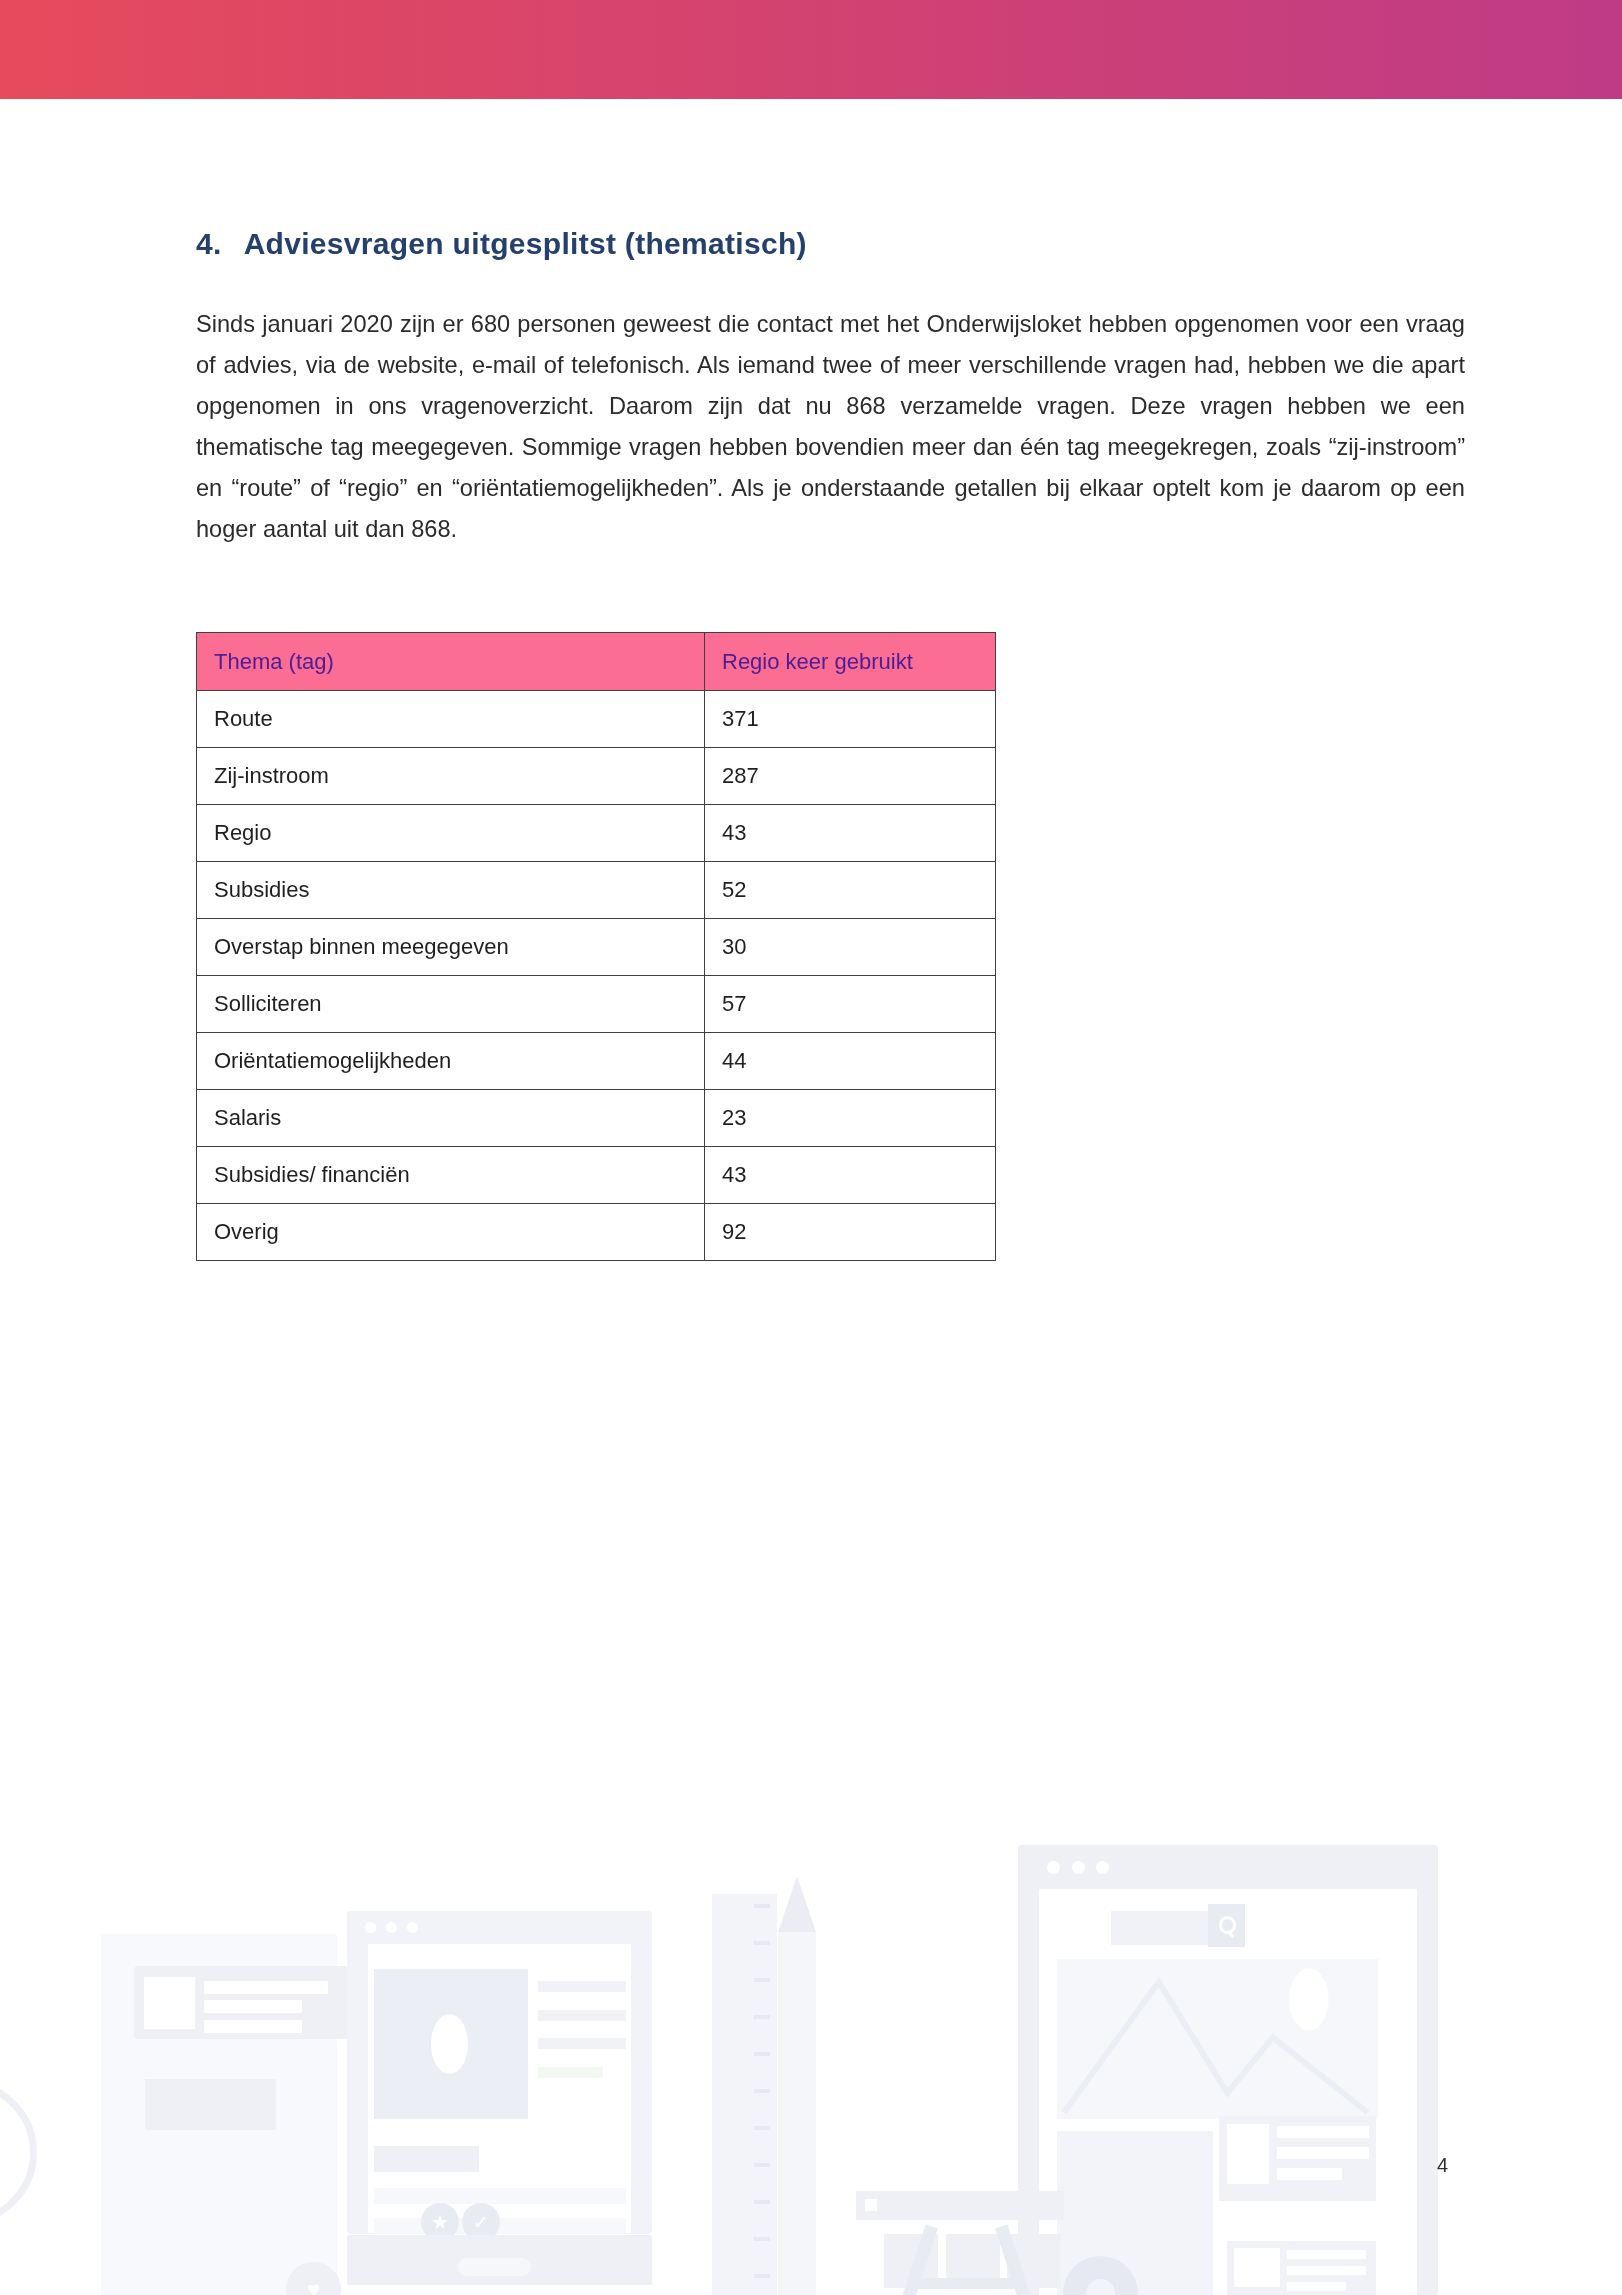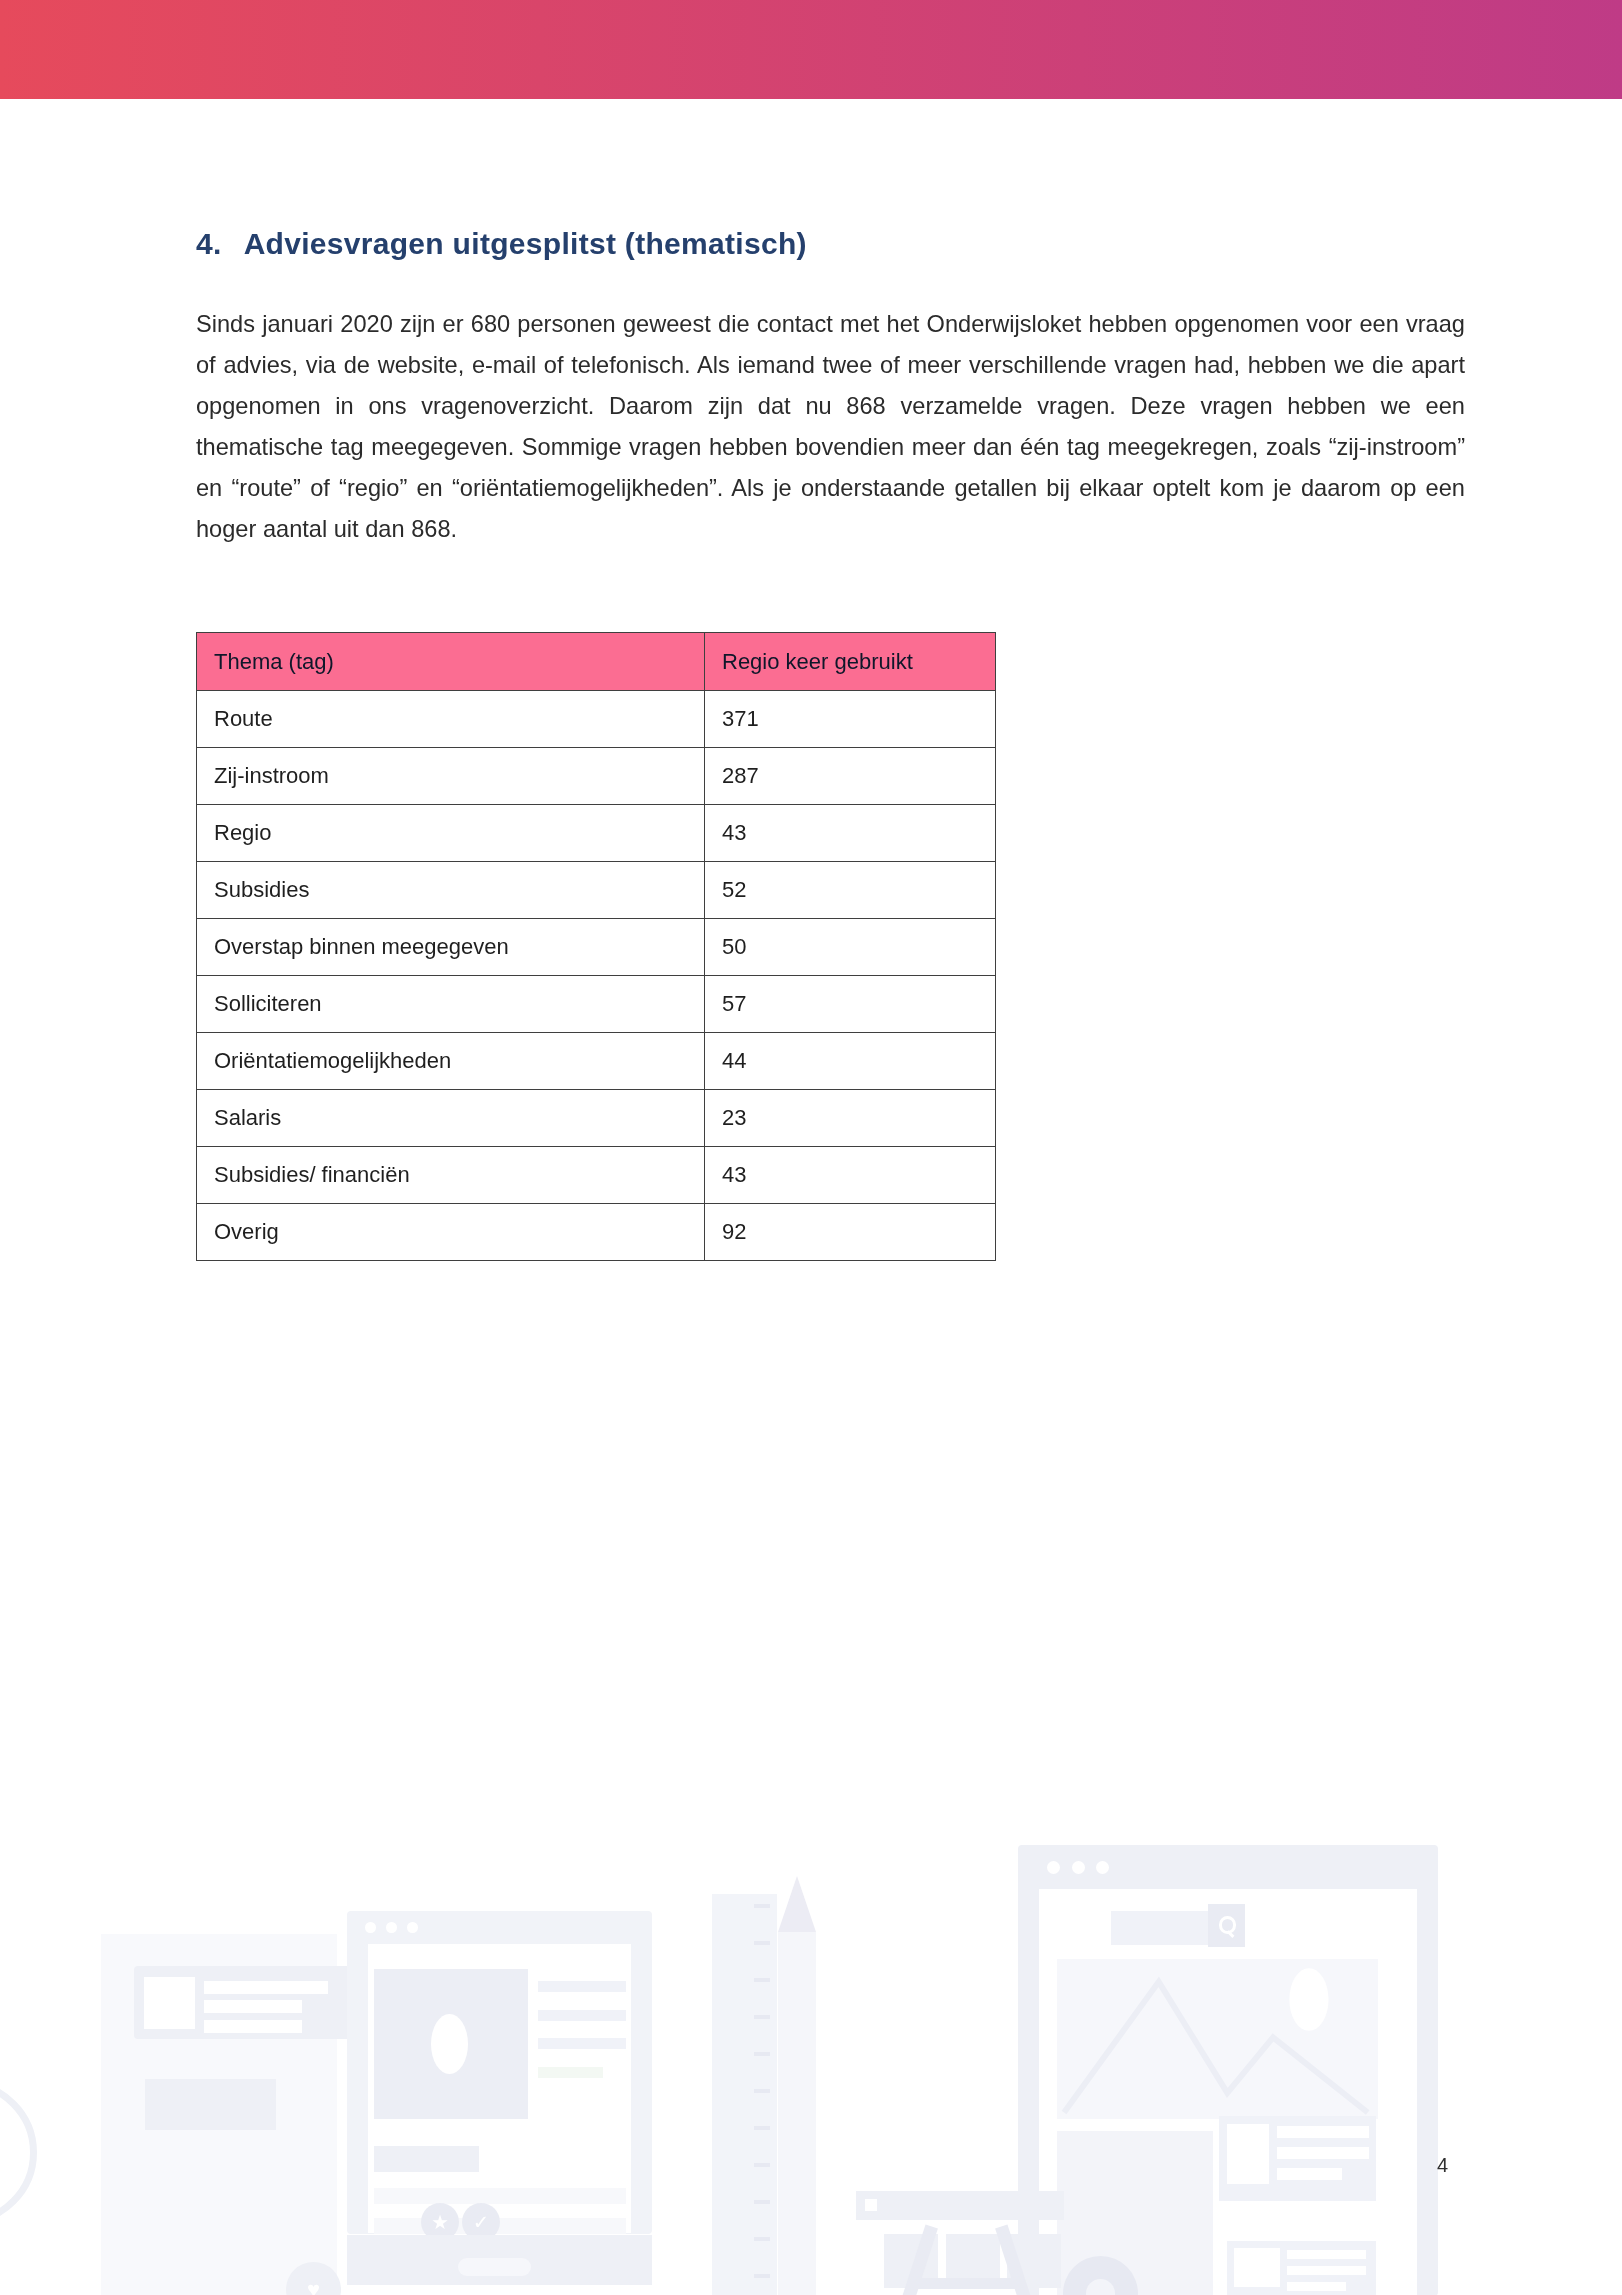--- a/index.html
+++ b/index.html
@@ -13,21 +13,21 @@
   
   .content{position:absolute;left:196px;top:225px;width:1269px;z-index:2;}
   h1.sect{display:flex;gap:22px;margin:0;font-size:30px;line-height:37px;
           font-weight:bold;color:var(--heading,#25406d);letter-spacing:0.3px;}
   p.body{margin:42px 0 0 0;font-size:23.6px;line-height:41px;color:#2b2b2b;
          text-align:justify;}
 
   table.thema{border-collapse:collapse;margin-top:82px;width:799px;table-layout:fixed;}
   table.thema th,table.thema td{border:1.3px solid #3f3f3f;text-align:left;
          padding:0 0 0 17px;vertical-align:middle;font-weight:normal;}
-  table.thema th{background:var(--accent,#fb6d92);color:#0f172a;height:57px;font-size:22px;}
+  table.thema th{background:var(--accent,#fb6d92);color:#4c1d95;height:57px;font-size:22px;}
   table.thema td{height:56px;font-size:22px;color:#1f1f1f;background:#fff;}
   table.thema col.c1{width:508px;} table.thema col.c2{width:291px;}
 
   .pagenum{position:absolute;left:1437px;top:2154px;font-size:20px;color:#2f2f2f;z-index:3;}
 
   
   .decor{position:absolute;inset:0;z-index:1;}
   .decor i{position:absolute;display:block;font-style:normal;}
   .rd{border-radius:3.9px;}
   
@@ -215,21 +215,21 @@
           <tr>
             <td>Regio</td>
             <td>43</td>
           </tr>
           <tr>
             <td>Subsidies</td>
             <td>52</td>
           </tr>
           <tr>
             <td>Overstap binnen meegegeven</td>
-            <td>50</td>
+            <td>30</td>
           </tr>
           <tr>
             <td>Solliciteren</td>
             <td>57</td>
           </tr>
           <tr>
             <td>Oriëntatiemogelijkheden</td>
             <td>44</td>
           </tr>
           <tr>

